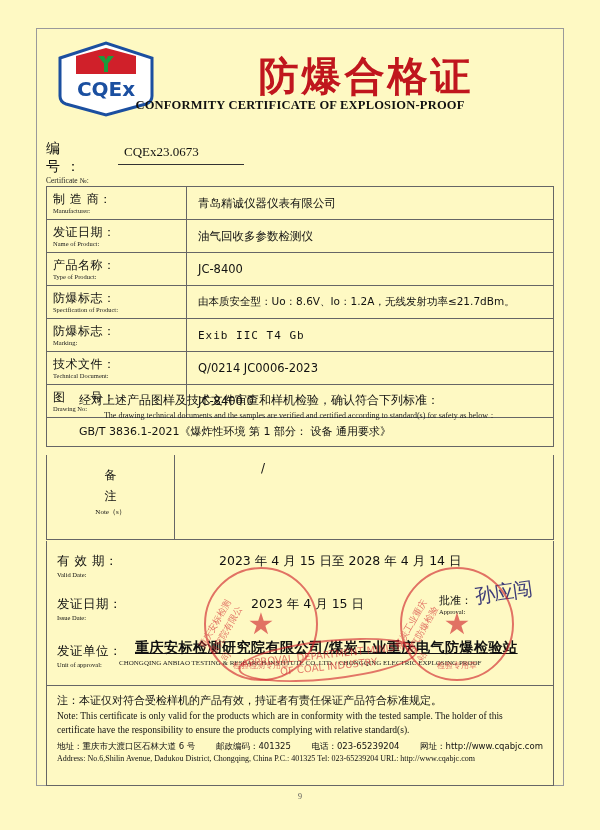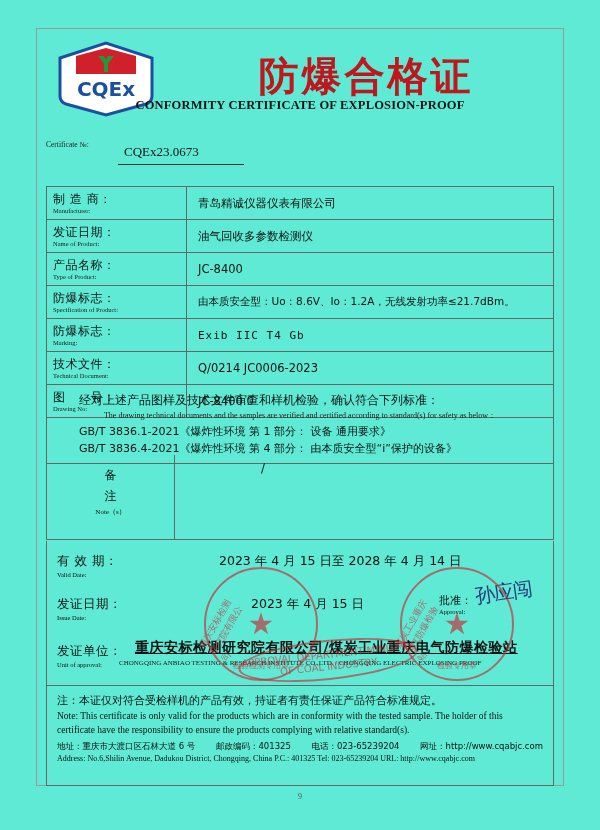--- a/index.html
+++ b/index.html
@@ -13,21 +13,21 @@
     font-family: "Liberation Serif", serif;
     color: #111;
     position: relative;
     overflow: hidden;
   }
   .page {
     position: absolute;
     left: 0; top: 0;
     width: 600px;
     height: 830px;
-    background: #5eead4;
+    background: #fef9c3;
   }
   .border-frame {
     position: absolute;
     left: 36px;
     top: 28px;
     width: 528px;
     height: 758px;
     border: 1px solid #9a9a9a;
     box-sizing: border-box;
   }
@@ -424,20 +424,21 @@
         <path d="M50 24 h4 v8 h-4 z" fill="#1b9c3c"></path>
         <text x="52" y="56" font-family="DejaVu Sans, sans-serif" font-size="20" font-weight="bold" fill="#1b4fa0" text-anchor="middle">CQEx</text>
       </svg>
     </div>
     <div class="main-title">防爆合格证</div>
   </div>
   <div class="sub-title">CONFORMITY CERTIFICATE OF EXPLOSION-PROOF</div>
 
   <div class="cert-no-row">
     <div class="cert-no-label">
+      <div class="lbl-cn">编　号：</div>
       <div class="lbl-en">Certificate №:</div>
     </div>
     <div class="cert-no-value">CQEx23.0673</div>
     <div class="cert-underline"></div>
   </div>
 
   <table class="info-table">
     <tbody>
         <tr>
       <td class="k">
@@ -502,21 +503,20 @@
         <div class="v">JC-8400.0</div>
       </td>
     </tr>
   </tbody>
     </table>
 
   <div class="std-block">
     <div class="std-line1">经对上述产品图样及技术文件审查和样机检验，确认符合下列标准：</div>
     <div class="std-line2">The drawing technical documents and the samples are verified and certified according to standard(s) for safety as below：</div>
     <div class="std-item">GB/T 3836.1-2021《爆炸性环境 第 1 部分： 设备 通用要求》</div>
-    <div class="std-item">GB/T 3836.4-2021《爆炸性环境 第 4 部分： 由本质安全型“i”保护的设备》</div>
   </div>
 
   <div class="note-block">
     <div class="note-key">
       <div class="c">备</div>
       <div class="c">注</div>
       <div class="e">Note（s）</div>
     </div>
     <div class="note-val">/</div>
   </div>

